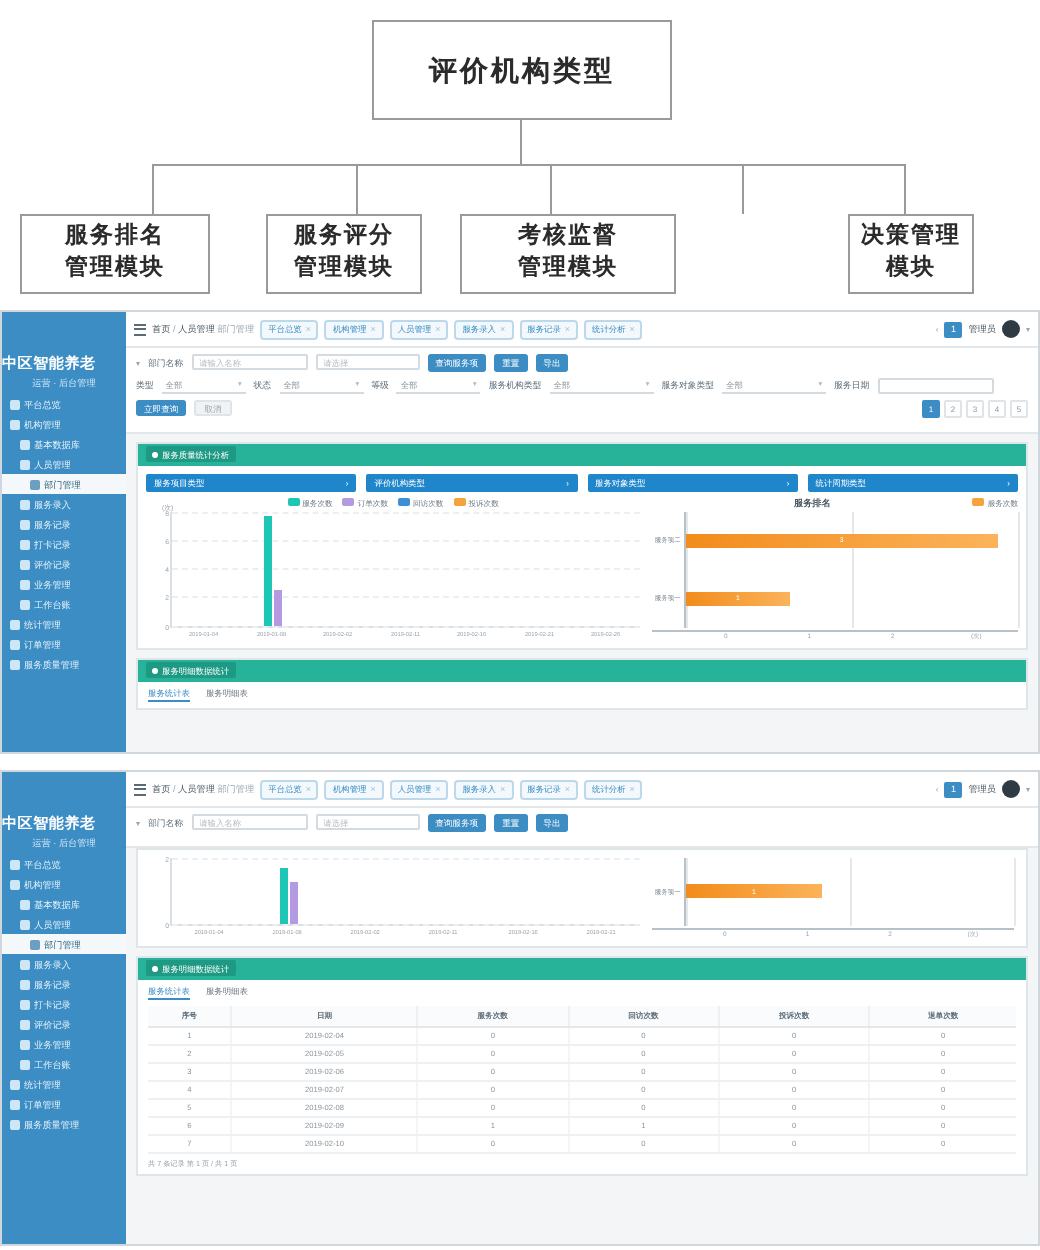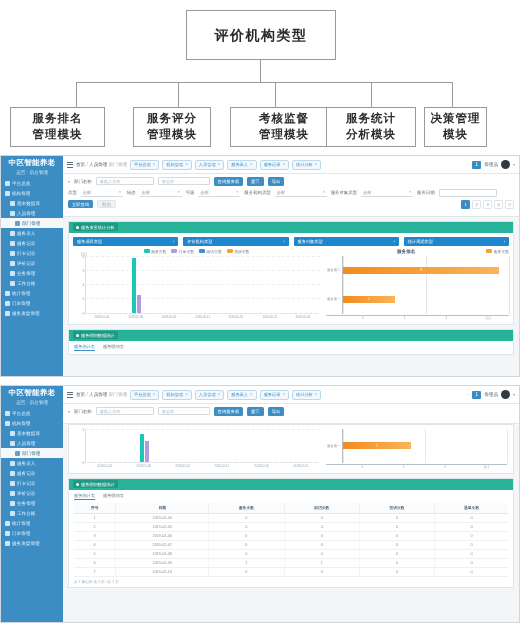--- a/index.html
+++ b/index.html
@@ -42,22 +42,22 @@
 
   
   .dash{position:absolute;left:0;background:#eef1f4;overflow:hidden;
         border:1px solid #cfd6dc;box-sizing:border-box;}
   #dash1{top:155px;width:520px;height:222px;}
   #dash2{top:385px;width:520px;height:238px;}
 
   
   .sidebar{position:absolute;left:0;top:0;width:62px;height:100%;
            background:#3b8dc4;box-sizing:border-box;}
-  .sb-logo{color:#fff;font-weight:700;text-align:center;
-           font-size:7.5px;padding-top:2px;letter-spacing:.3px;}
+  .sb-logo{color:#fff;font-weight:700;text-align:left;
+           font-size:7.5px;padding-top:21px;letter-spacing:.3px;}
   .sb-sub{color:#d6e9f7;text-align:center;font-size:4.6px;padding-top:2px;}
   .sb-item{display:flex;align-items:center;gap:2px;
            padding:2.5px 4px;color:#e8f3fb;font-size:4.6px;white-space:nowrap;}
   .sb-item .ic{width:5px;height:5px;background:#cfe6f6;flex:0 0 auto;border-radius:1px;}
   .sb-item.lvl2{padding-left:9px;}
   .sb-item.lvl3{padding-left:14px;}
   .sb-item.active{background:#f4f8fb;color:#31627f;}
   .sb-item.active .ic{background:#6b9fc2;}
   .sb-gap{height:3px;}
 
@@ -196,26 +196,20 @@
   <div class="org-box org-leaf" id="leaf1">
     <div>
       <div>服务评分</div>
       <div>管理模块</div>
     </div>
   </div>
   <div class="org-box org-leaf" id="leaf2">
     <div>
       <div>考核监督</div>
       <div>管理模块</div>
-    </div>
-  </div>
-  <div class="org-box org-leaf" id="leaf3">
-    <div>
-      <div>服务统计</div>
-      <div>分析模块</div>
     </div>
   </div>
   <div class="org-box org-leaf" id="leaf4">
     <div>
       <div>决策管理</div>
       <div>模块</div>
     </div>
   </div>
 </div>
 

